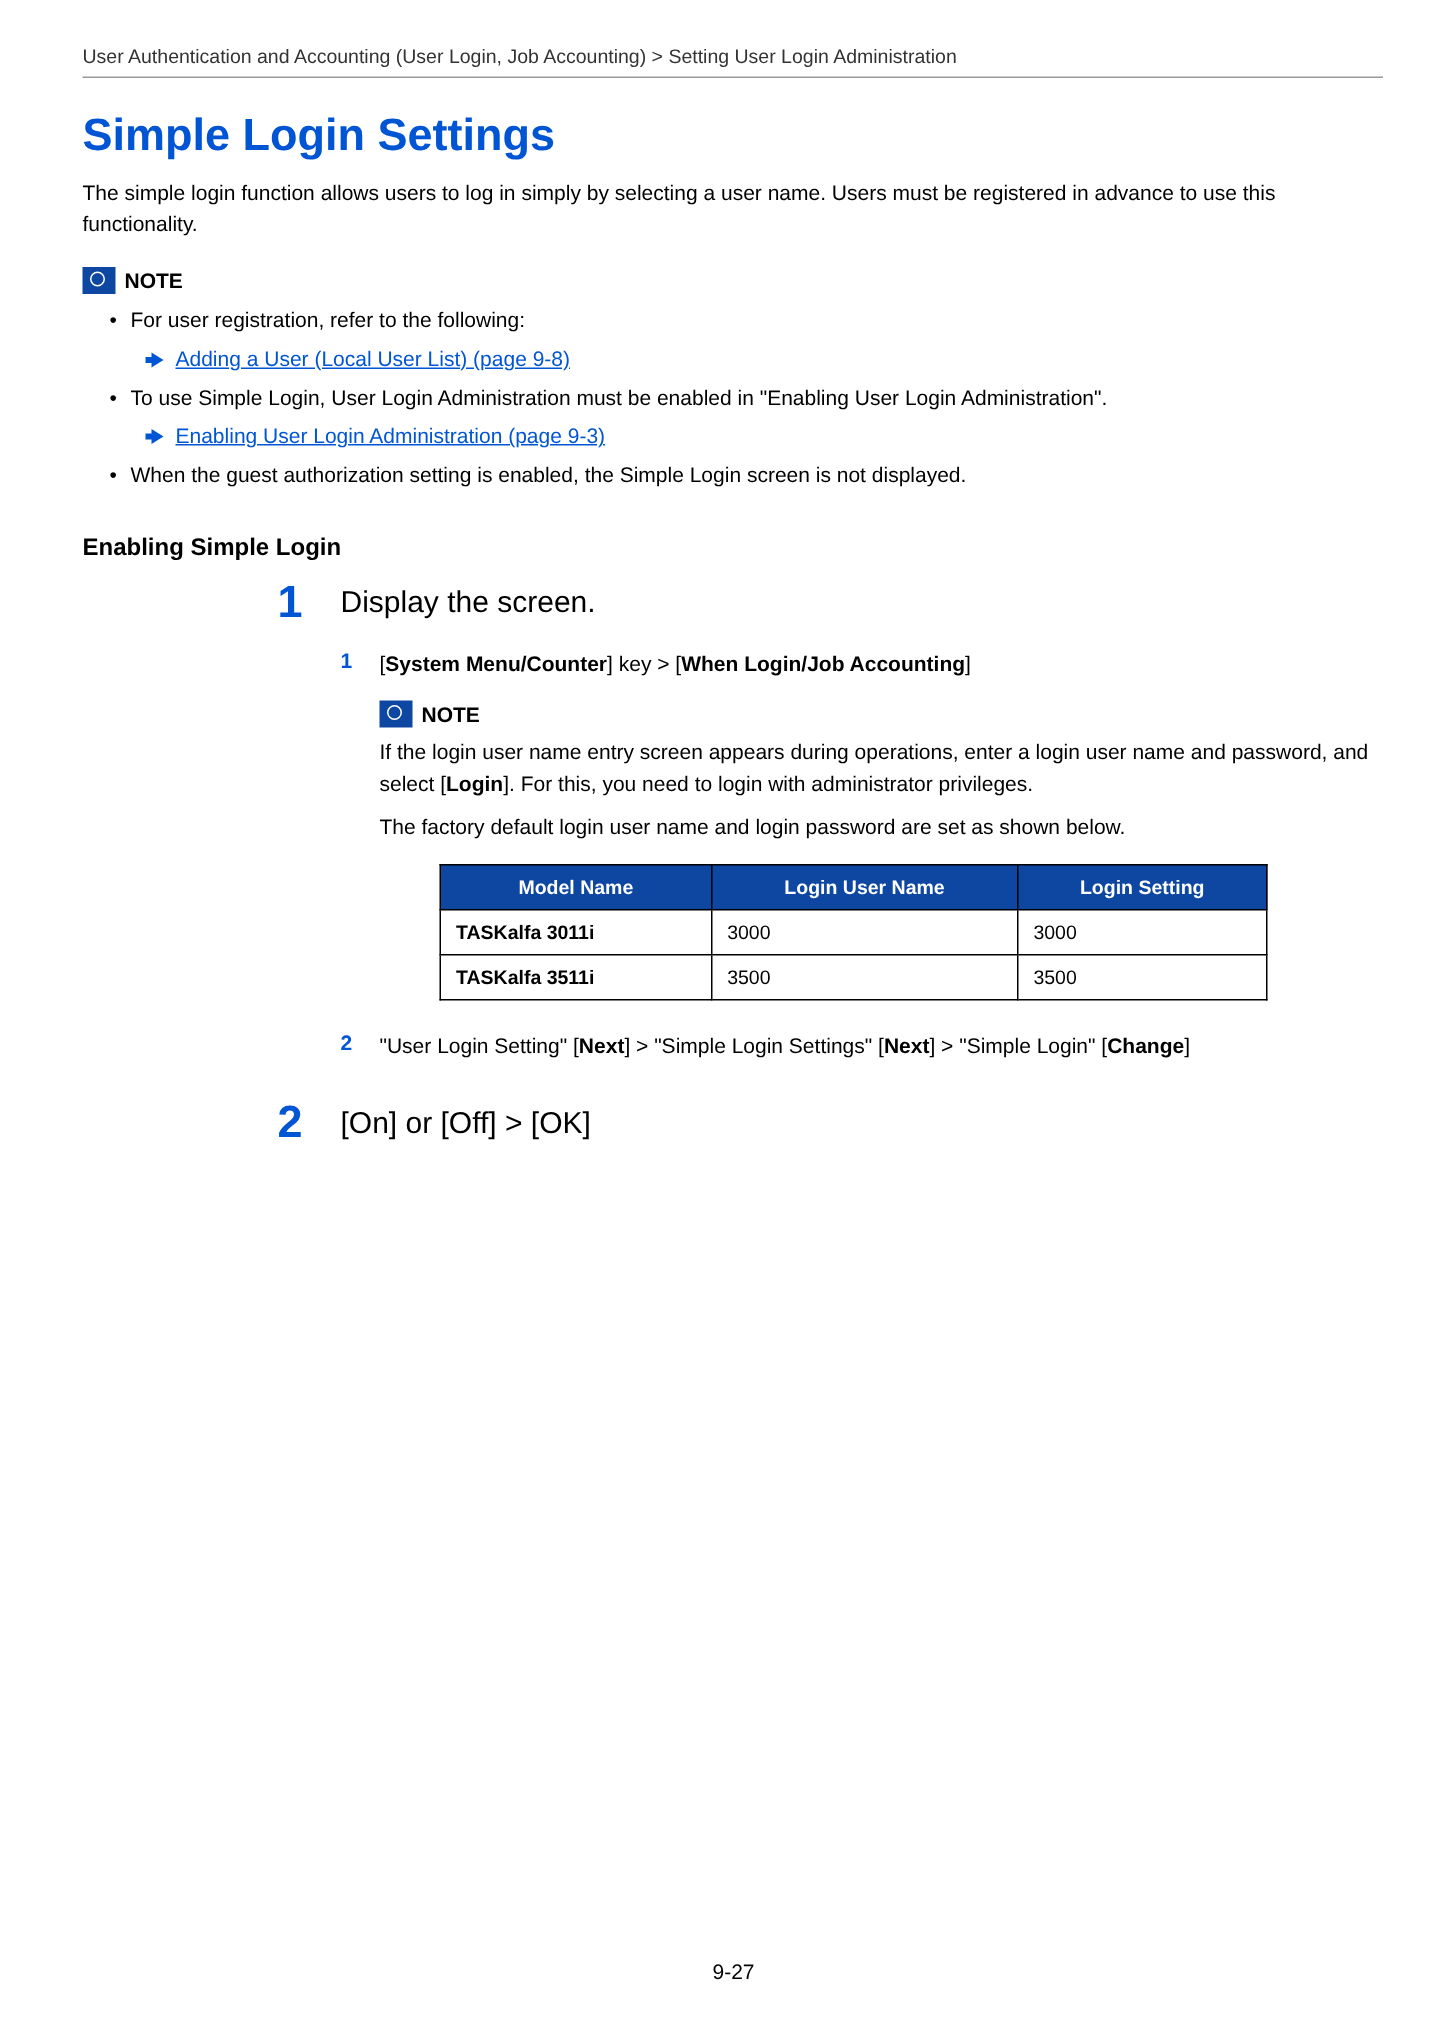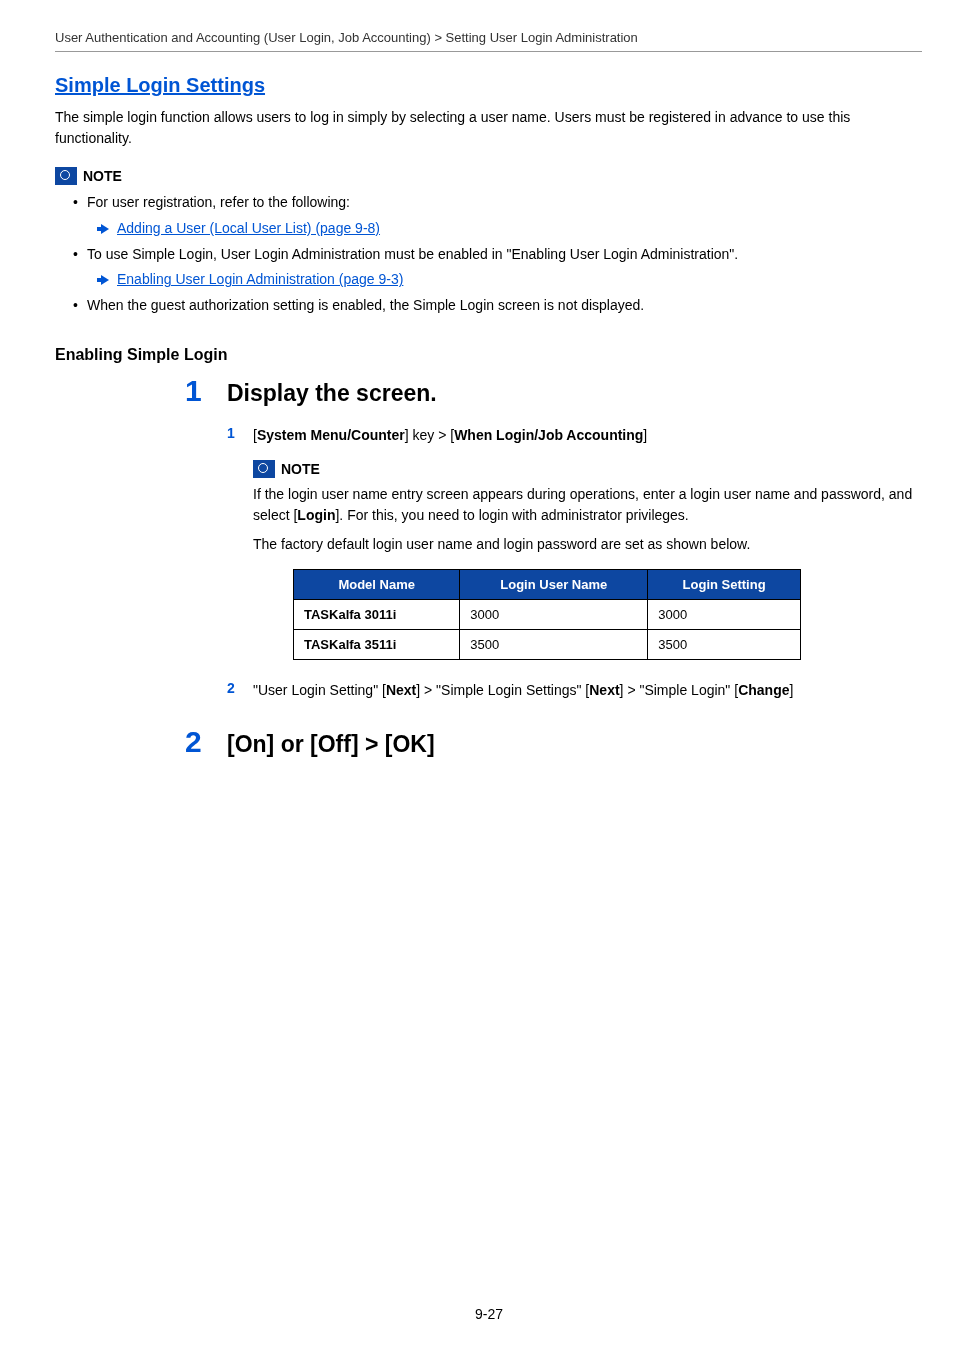--- a/index.html
+++ b/index.html
@@ -18,24 +18,23 @@
   .breadcrumb {
     font-size: 13px;
     color: #333;
     padding-bottom: 6px;
     border-bottom: 1px solid #999;
     margin-bottom: 22px;
   }
   h1.page-title {
     font-family: Arial, Helvetica, sans-serif;
     font-weight: 900;
-    font-size: 20px;
+    font-size: 30px;
     color: #0055d4;
     margin: 0 0 10px 0;
-    text-decoration: underline;
   }
   p.intro {
     font-size: 14px;
     line-height: 1.5;
     margin: 0 0 18px 0;
     color: #000;
   }
   .note-icon {
     display: inline-block;
     width: 22px;
@@ -127,22 +126,22 @@
     color: #0055d4;
     width: 42px;
     flex-shrink: 0;
     line-height: 1;
     margin-top: -4px;
   }
   .step-body {
     flex: 1;
   }
   .step-title {
-    font-weight: 700;
-    font-size: 23px;
+    font-weight: 400;
+    font-size: 20px;
     margin: 0 0 18px 0;
   }
   .substep {
     display: flex;
     font-size: 14px;
     margin-bottom: 14px;
   }
   .substep-num {
     font-weight: 900;
     color: #0055d4;
@@ -157,21 +156,21 @@
     margin: 14px 0 10px 26px;
   }
   .inner-note p {
     font-size: 14px;
     line-height: 1.5;
     margin: 0 0 8px 0;
   }
   table.cred {
     border-collapse: collapse;
     margin: 14px 0 20px 40px;
-    width: 508px;
+    width: 552px;
   }
   table.cred th {
     background: #0d47a1;
     color: #fff;
     font-weight: bold;
     font-size: 13px;
     padding: 7px 10px;
     border: 1px solid #000;
     text-align: center;
   }

